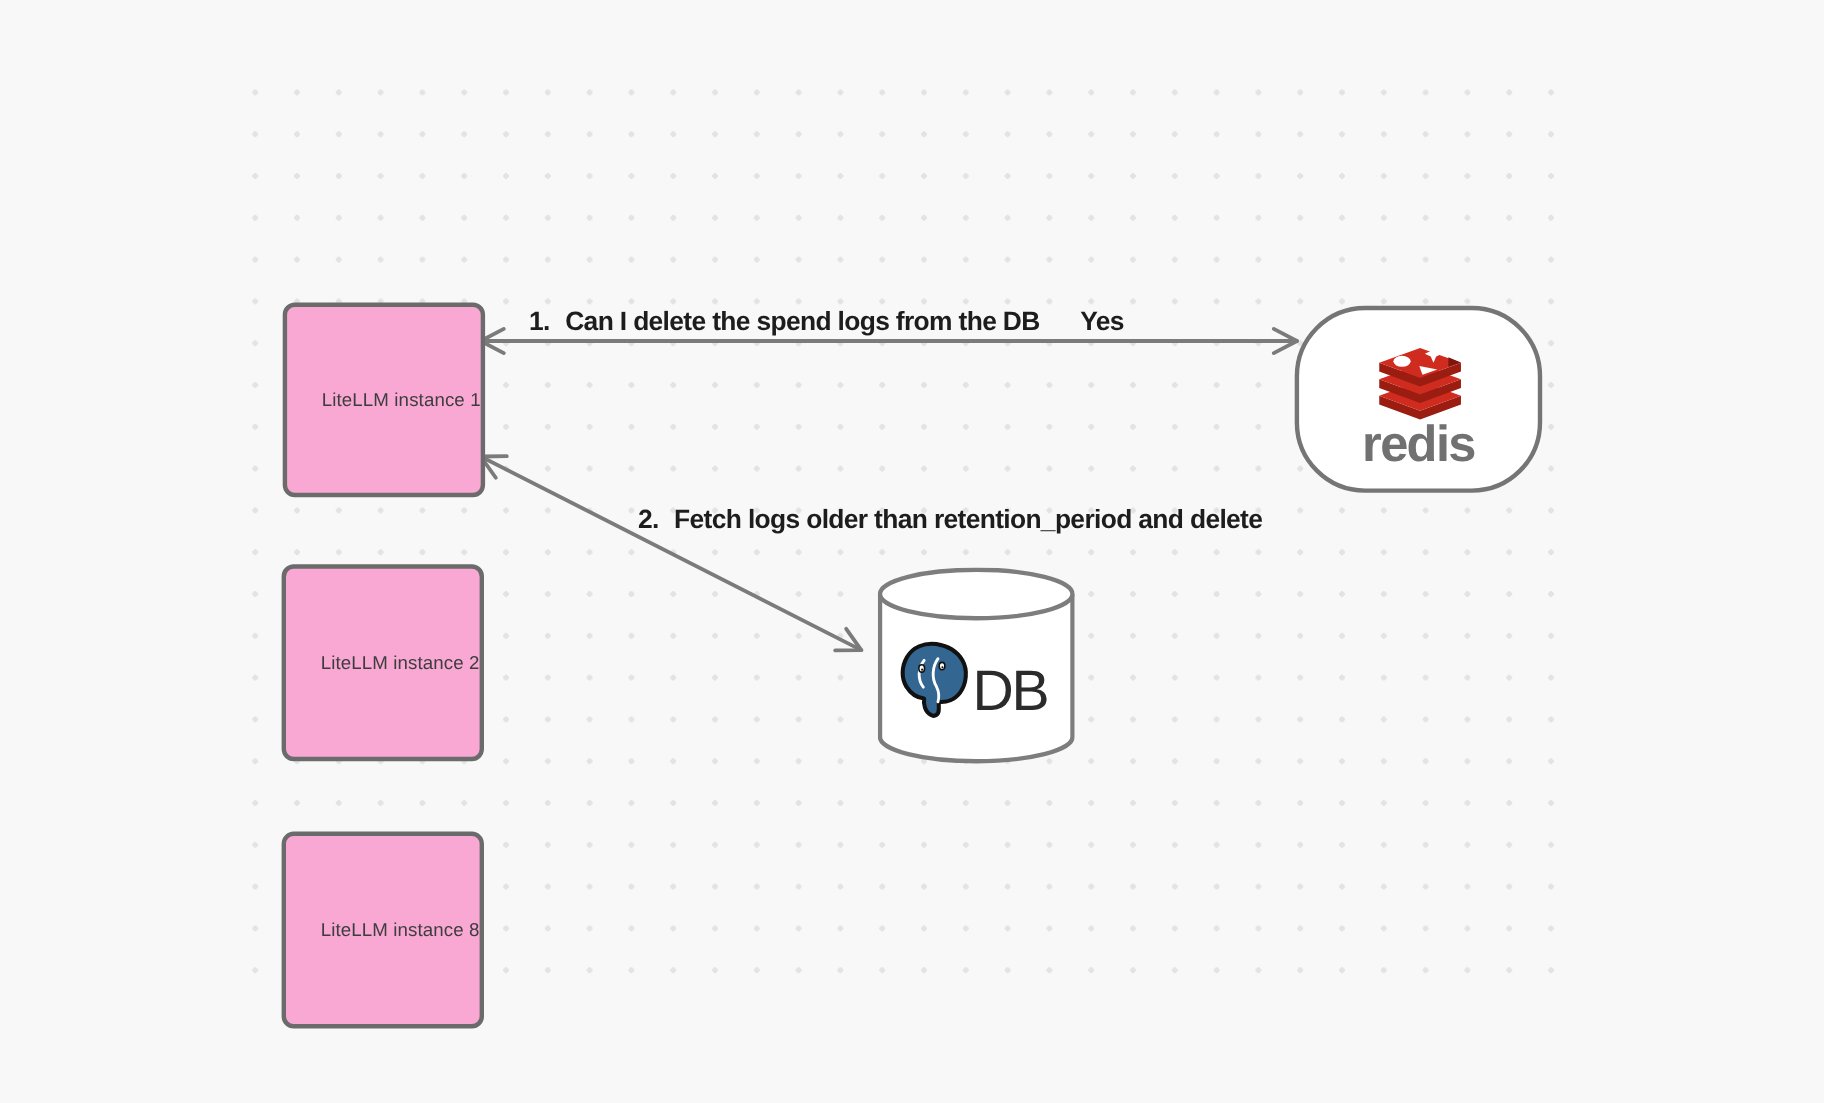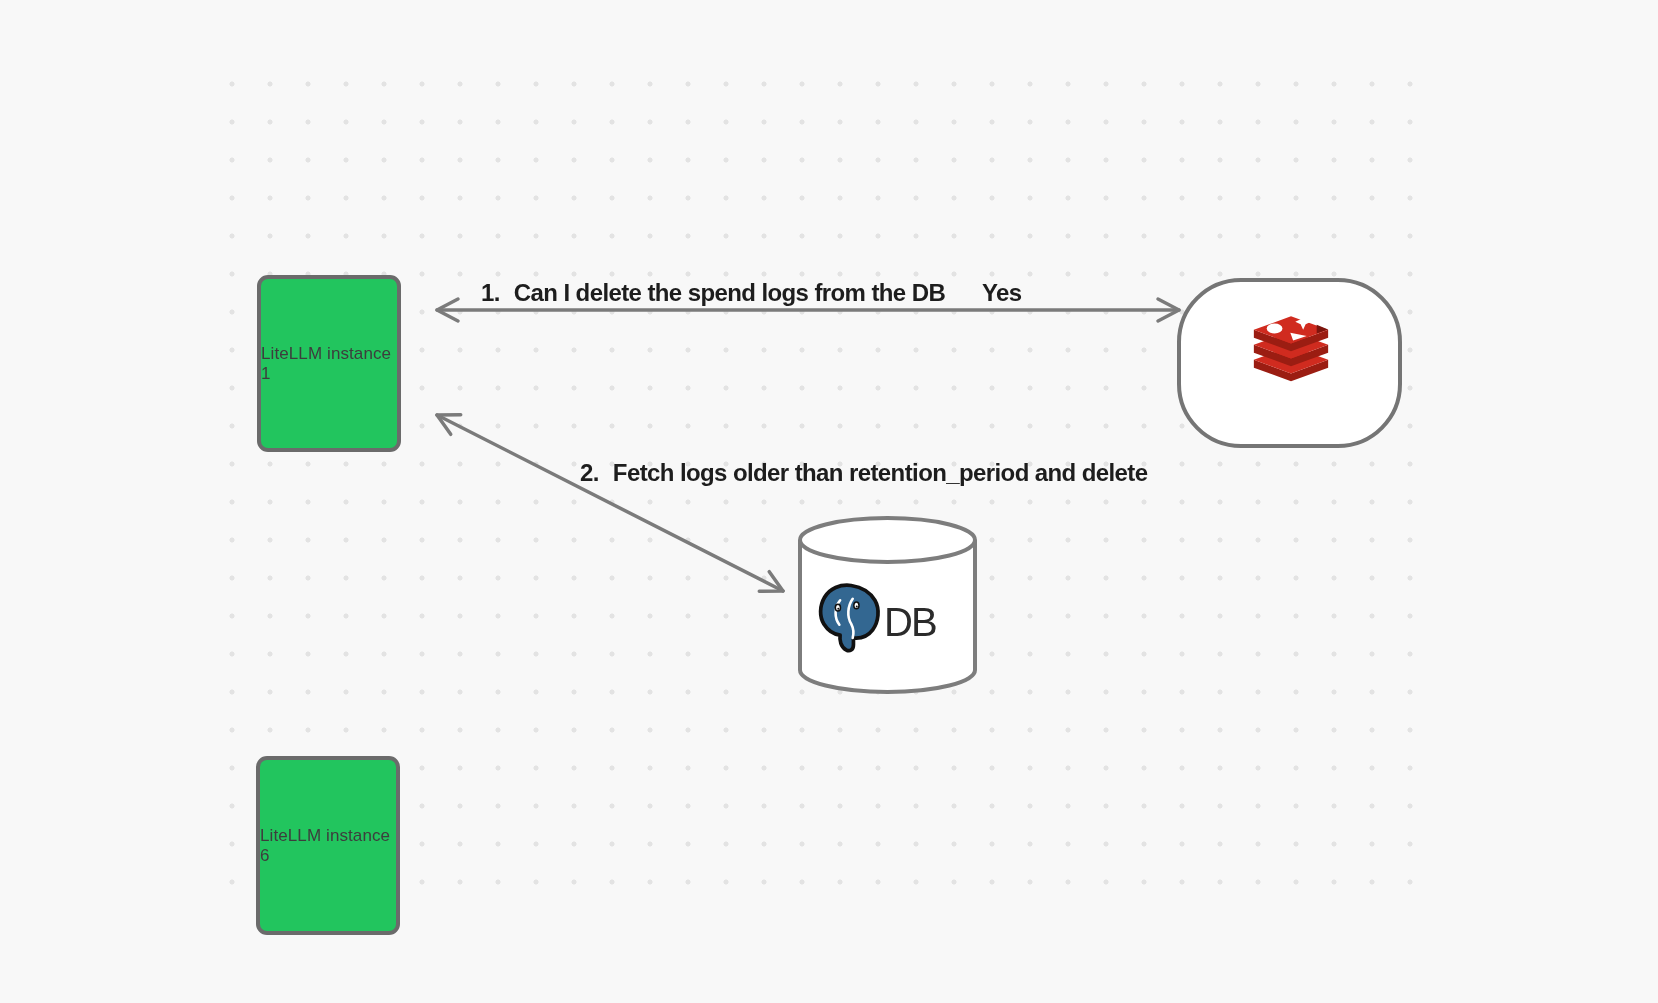--- a/index.html
+++ b/index.html
@@ -11,23 +11,23 @@
     position:relative;
   }
   .canvas{position:absolute;inset:0;}
   .dots{
     position:absolute;left:213px;top:65px;width:1216px;height:836px;
     background-image:radial-gradient(circle,#e3e3e3 2.4px,transparent 2.7px);
     background-size:38px 38px;
   }
   .arrows-layer{position:absolute;left:0;top:0;pointer-events:none;}
   .inst-box{
-    position:absolute;width:144px;height:177px;
+    position:absolute;width:184px;height:177px;
     box-sizing:border-box;
-    background:#22c55e;border:4px solid #6b6b6b;border-radius:11px;
+    background:#f9a8d4;border:4px solid #6b6b6b;border-radius:11px;
     display:flex;align-items:center;justify-content:flex-end;
   }
   .inst-box .inst-label{
     font-size:17px;color:#3d3d3d;letter-spacing:0.1px;
   }
   .box1{left:257px;top:275px;height:177px;}
   .box2{left:256px;top:513px;height:179px;}
   .box3{left:256px;top:756px;height:179px;}
   .redis-node{
     position:absolute;left:1177px;top:278px;width:225px;height:170px;
@@ -39,21 +39,21 @@
     position:absolute;left:0;top:98px;width:100%;
     text-align:center;
     font-size:46px;font-weight:700;color:#717171;letter-spacing:-1.5px;
     line-height:1;
   }
   .db-group{position:absolute;left:798px;top:516px;width:179px;height:180px;}
   .db-cyl-svg{position:absolute;left:0;top:0;}
   .pg-elephant{position:absolute;left:14px;top:65px;}
   .db-label{
     position:absolute;left:86px;top:86px;
-    font-size:40px;font-weight:500;color:#2b2b2b;letter-spacing:-2px;
+    font-size:52px;font-weight:500;color:#2b2b2b;letter-spacing:-2px;
     line-height:1;
     text-align:right;
   }
   .arrow-label{
     position:absolute;
     font-size:24px;font-weight:700;color:#1d1d1d;letter-spacing:-0.6px;
     line-height:1;white-space:nowrap;
     display:flex;
   }
   .arrow-label .lbl-text{margin-left:14px;text-align:center;}
@@ -75,23 +75,26 @@
       </marker>
     </defs>
     <line x1="437" y1="310" x2="1179" y2="310" stroke="#7b7b7b" stroke-width="3.5" stroke-linecap="round" marker-start="url(#ah)" marker-end="url(#ah)"></line>
     <line x1="437" y1="415" x2="783" y2="591" stroke="#7b7b7b" stroke-width="3.5" stroke-linecap="round" marker-start="url(#ah)" marker-end="url(#ah)"></line>
   </svg>
 
   <div class="inst-box box1">
     <span class="inst-label">LiteLLM instance 1</span>
   </div>
 
+  <div class="inst-box box2">
+    <span class="inst-label">LiteLLM instance 2</span>
+  </div>
 
   <div class="inst-box box3">
-    <span class="inst-label">LiteLLM instance 6</span>
+    <span class="inst-label">LiteLLM instance 8</span>
   </div>
 
   <div class="redis-node">
     <svg class="redis-logo" width="82" height="70" viewBox="0 -6 112 98">
 
       <g transform="translate(0,42)">
         <path d="M4 19 L4 30 L56 49 L108 30 L108 19 L56 38 Z" fill="#9b1d12"></path>
         <path d="M56 0 L108 19 L56 38 L4 19 Z" fill="#d02b1f"></path>
       </g>
 
@@ -102,20 +105,21 @@
 
       <g>
         <path d="M4 19 L4 30 L56 49 L108 30 L108 19 L56 38 Z" fill="#9b1d12"></path>
         <path d="M56 0 L108 19 L56 38 L4 19 Z" fill="#d02b1f"></path>
         <ellipse cx="33" cy="17" rx="11" ry="7" fill="#ffffff"></ellipse>
         <path d="M73 -4 L76.5 4 L84 7.5 L76.5 11 L73 19 L69.5 11 L62 7.5 L69.5 4 Z" fill="#ffffff"></path>
         <path d="M55 23 L78 27.5 L59 34 Z" fill="#ffffff"></path>
         <path d="M92 12 L108 18.6 L92 24 Z" fill="#7c150d"></path>
       </g>
     </svg>
+    <div class="redis-wordmark">redis</div>
   </div>
 
   <div class="db-group">
     <svg class="db-cyl-svg" width="179" height="180" viewBox="0 0 179 180">
       <path d="M2 24 L2 154 A87.5 22 0 0 0 177 154 L177 24" fill="#ffffff" stroke="#7d7d7d" stroke-width="4"></path>
       <ellipse cx="89.5" cy="24" rx="87.5" ry="22" fill="#ffffff" stroke="#7d7d7d" stroke-width="4"></ellipse>
     </svg>
     <svg class="pg-elephant" width="74" height="77" viewBox="0 0 100 104">
       <path d="M53 6 C38 4 24 10 17 22 C10 34 10 48 16 58 C21 66 29 72 38 73
                C37 80 39 89 46 93 C51 96 56 93 56 86 L56 77

